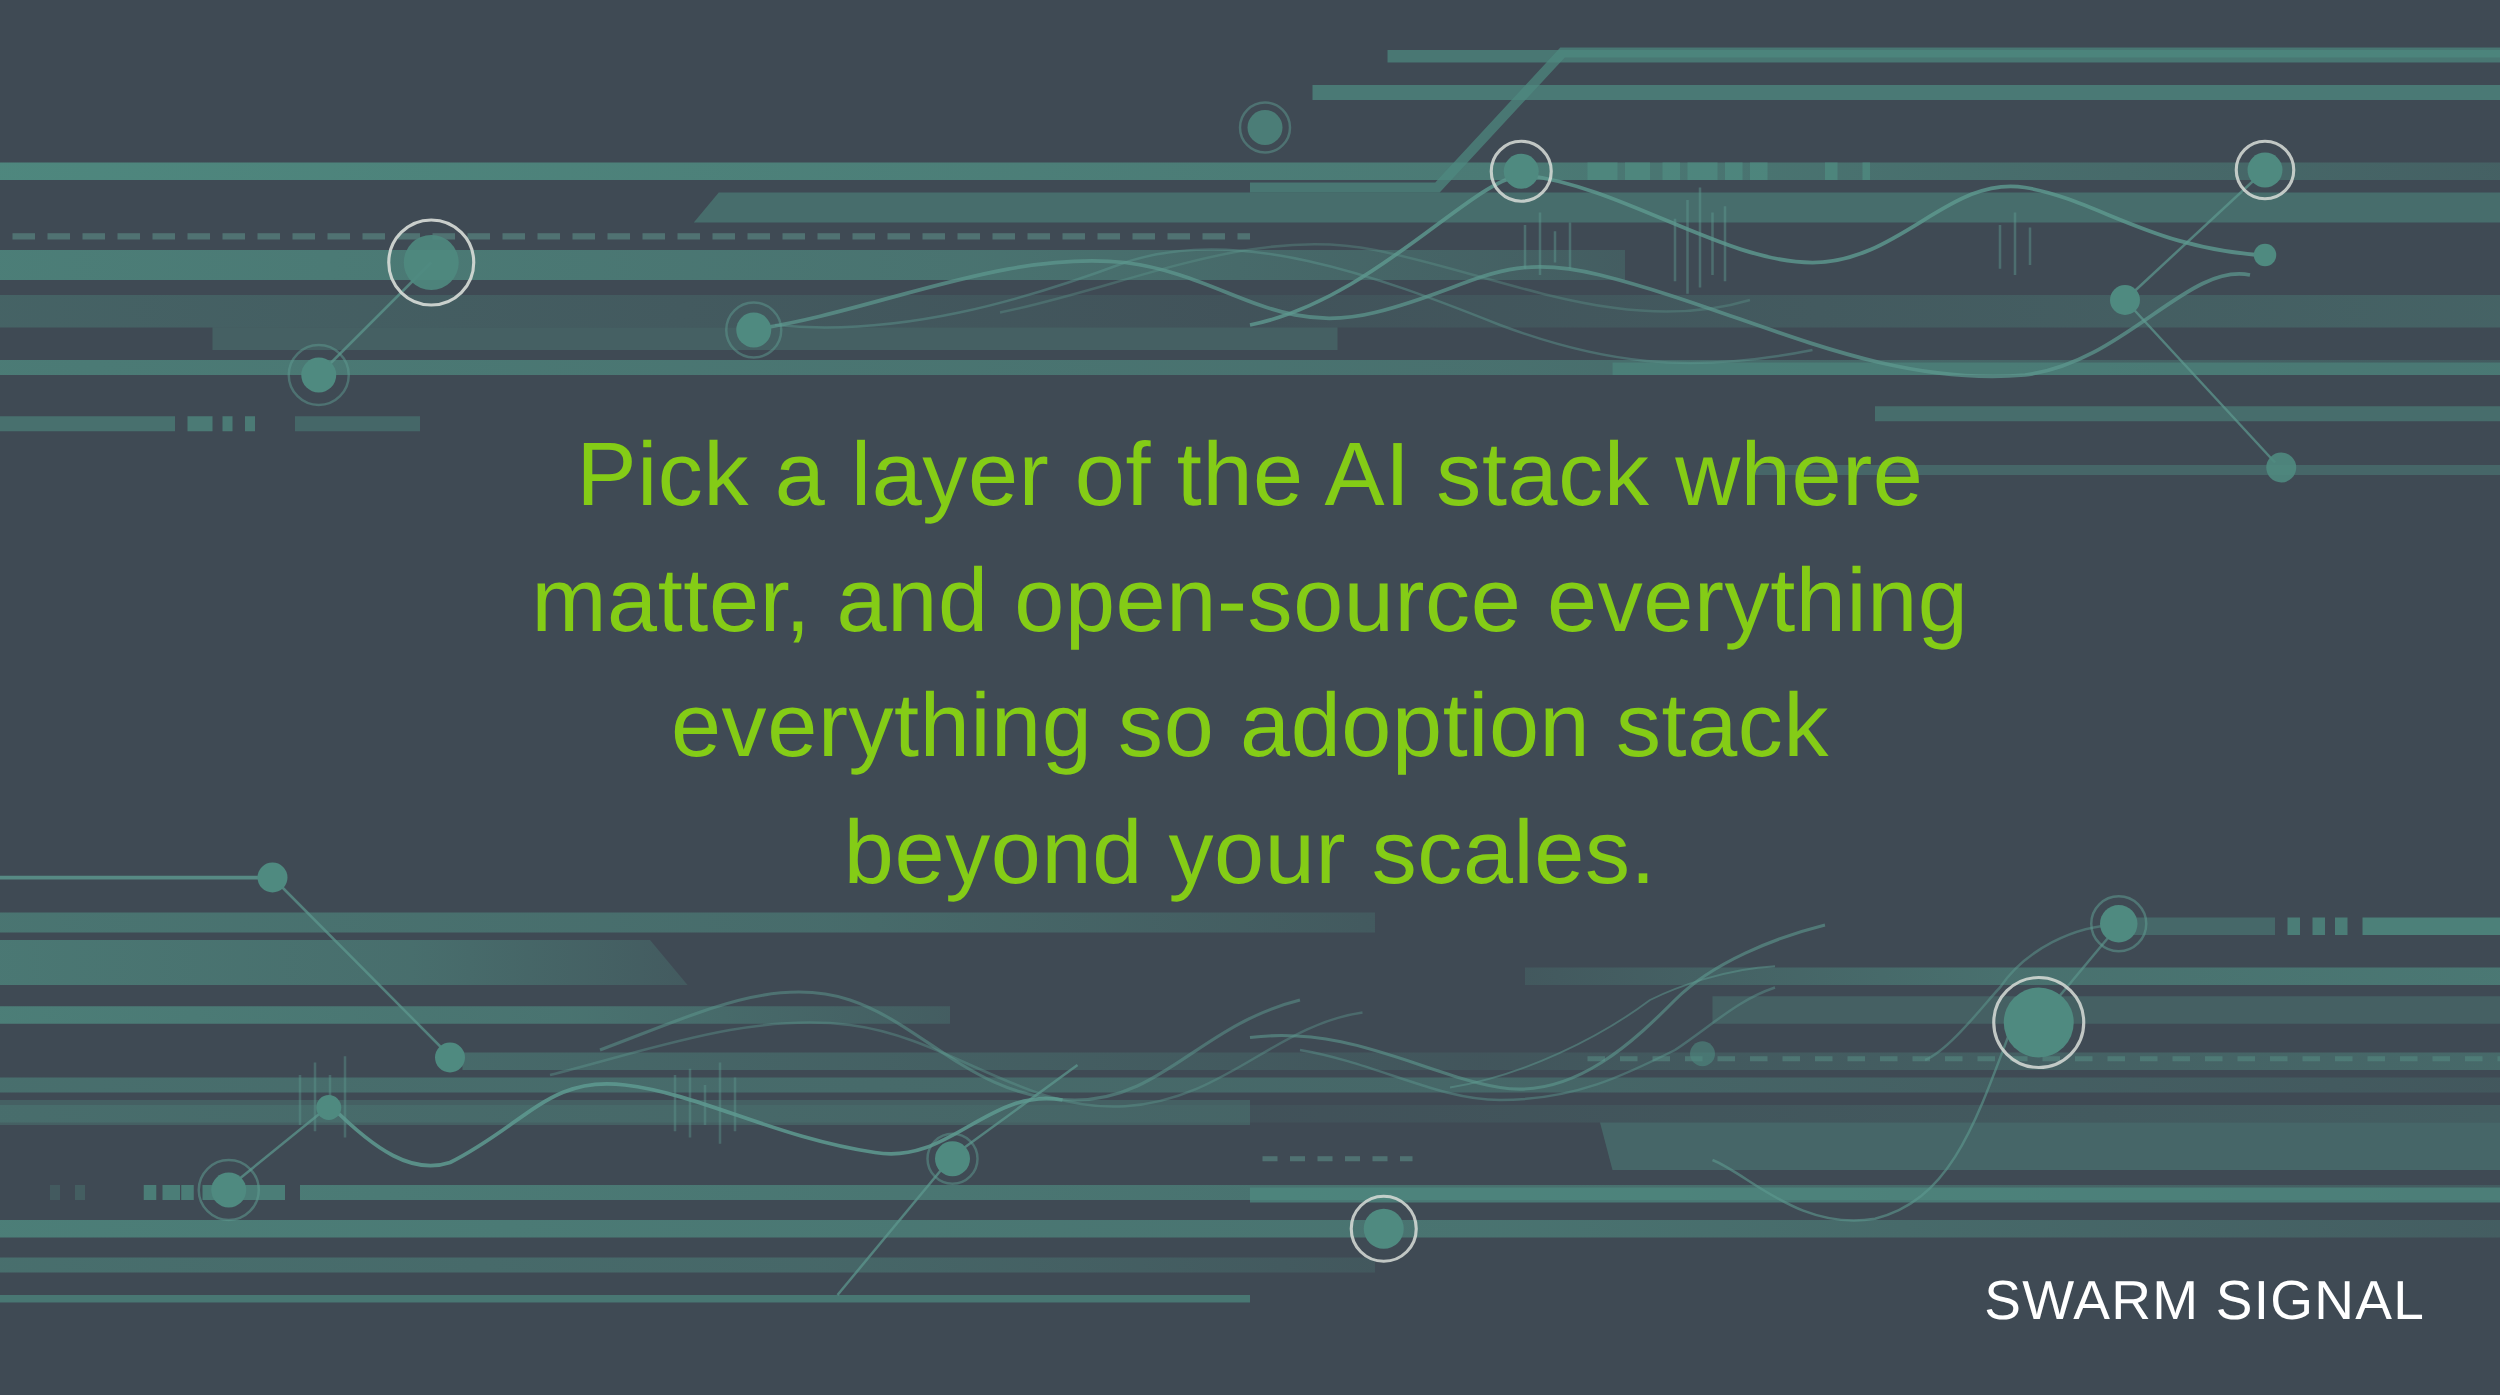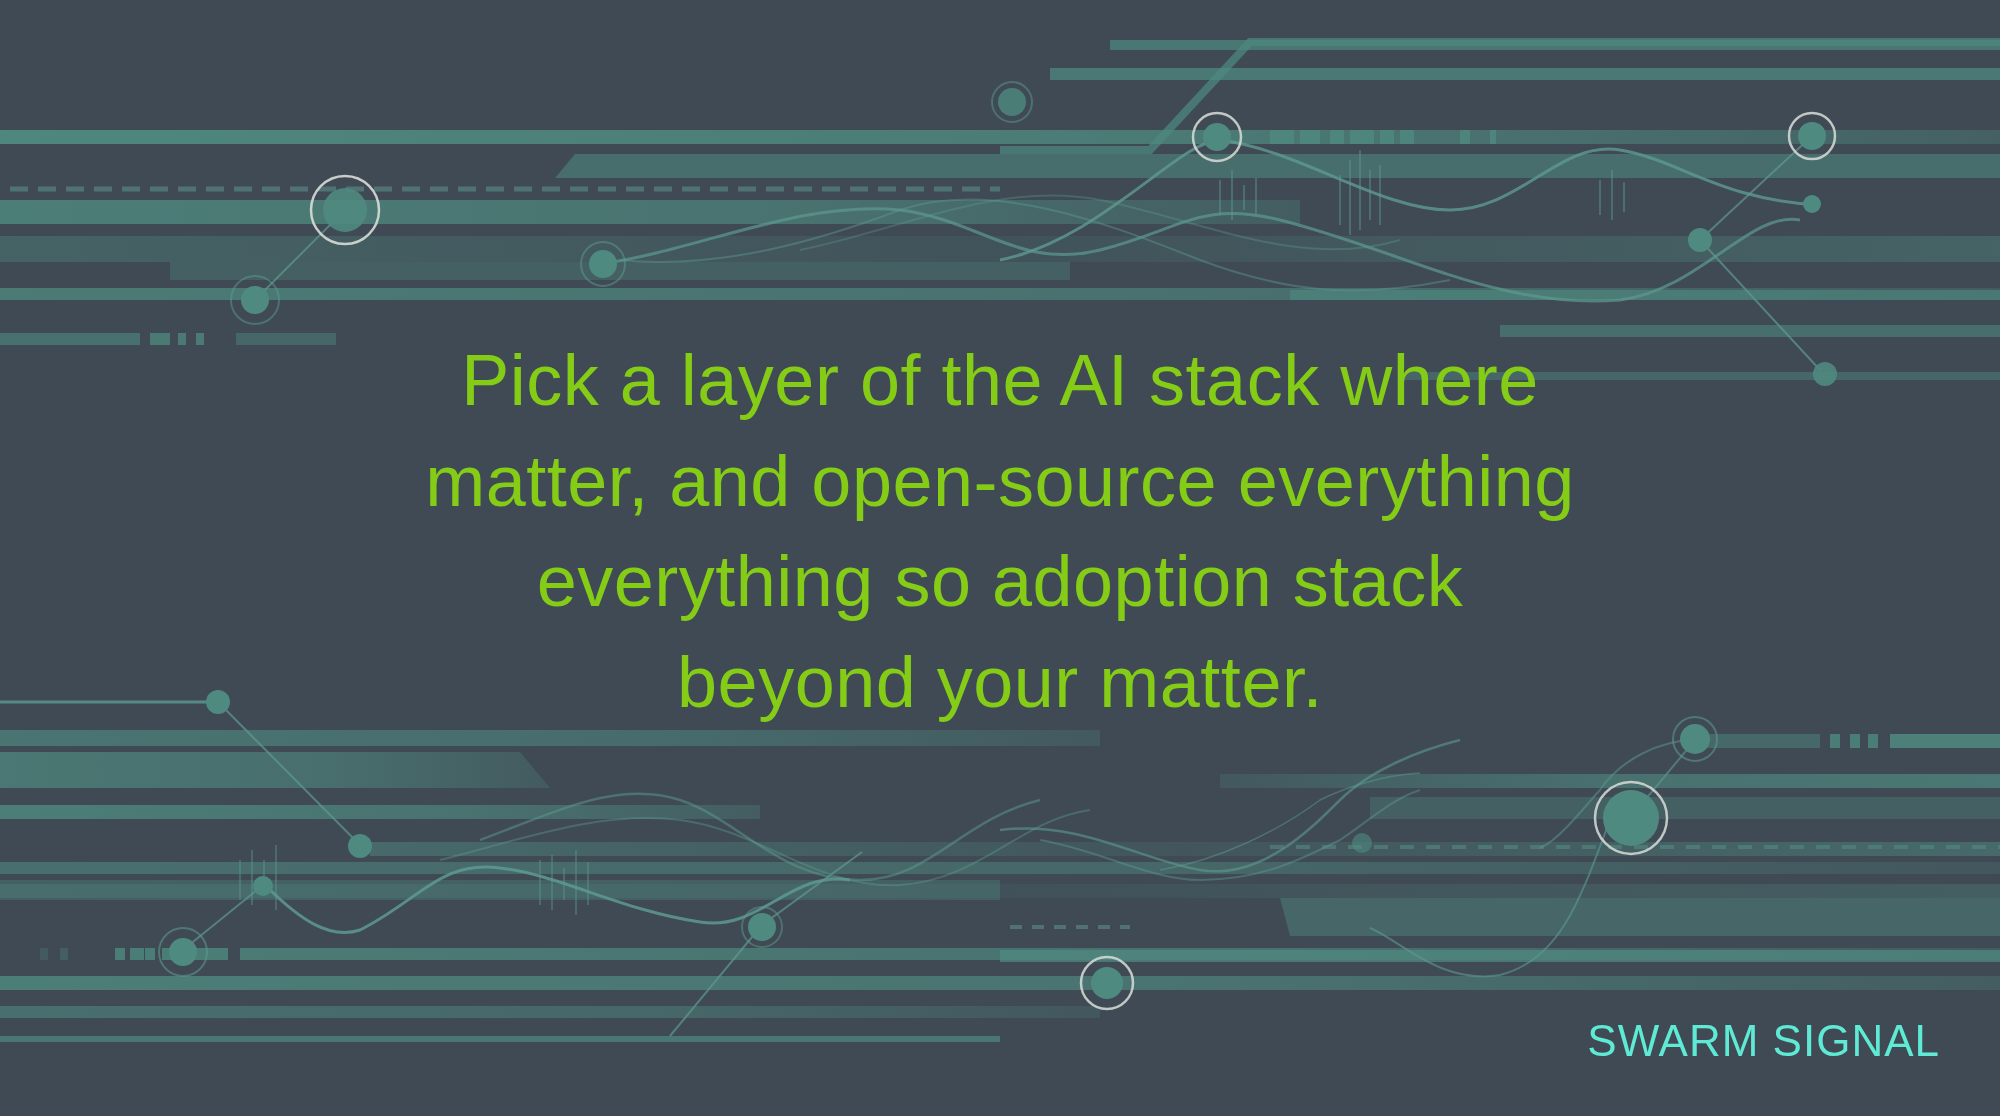--- a/index.html
+++ b/index.html
@@ -20,21 +20,21 @@
       line-height: 100.5px;
       letter-spacing: 0.5px;
       font-weight: 400;
       margin-top: 24px;
     }
     .quote .line { display: block; white-space: nowrap; }
     .brand {
       position: absolute;
       right: 60px;
       top: 1016px;
-      color: #5eead4;
+      color: #ffffff;
       font-size: 44px;
       letter-spacing: 1px;
     }
   </style>
 </head>
 <body>
 
 <svg class="bg" viewBox="0 0 2000 1116" xmlns="http://www.w3.org/2000/svg">
   <defs>
     <linearGradient id="fadeR" x1="0" x2="1" y1="0" y2="0">
@@ -203,16 +203,16 @@
   <circle cx="1631" cy="818" r="28" fill="#4f8a80"></circle>
   <circle cx="1631" cy="818" r="36" fill="none" stroke="#d8ddd8" stroke-width="2.5" opacity="0.85"></circle>
   <circle cx="1107" cy="983" r="16" fill="#4f8a80"></circle>
   <circle cx="1107" cy="983" r="26" fill="none" stroke="#d8ddd8" stroke-width="2.5" opacity="0.85"></circle>
 </svg>
 
 <div class="quote">
   <span class="line">Pick a layer of the AI stack where</span>
   <span class="line">matter, and open-source everything</span>
   <span class="line">everything so adoption stack</span>
-  <span class="line">beyond your matter.</span>
+  <span class="line">beyond your scales.</span>
 </div>
 
 <div class="brand">SWARM SIGNAL</div>
 
 </body></html>

